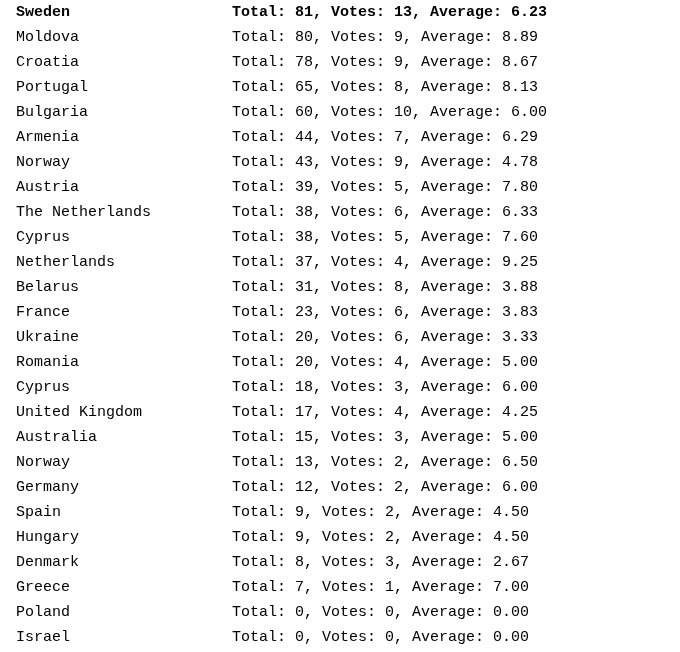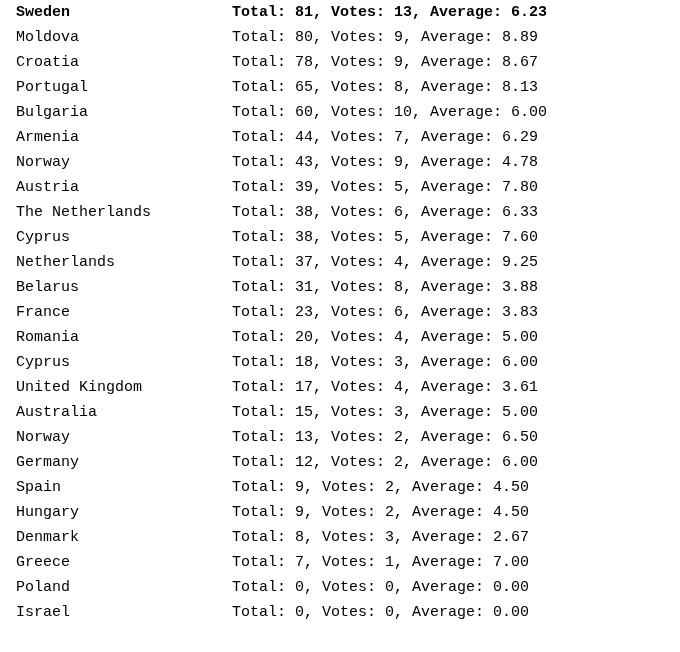--- a/index.html
+++ b/index.html
@@ -37,23 +37,24 @@
     <div class="row"><span class="country">Portugal</span><span>Total: 65, Votes: 8, Average: 8.13</span></div>
     <div class="row"><span class="country">Bulgaria</span><span>Total: 60, Votes: 10, Average: 6.00</span></div>
     <div class="row"><span class="country">Armenia</span><span>Total: 44, Votes: 7, Average: 6.29</span></div>
     <div class="row"><span class="country">Norway</span><span>Total: 43, Votes: 9, Average: 4.78</span></div>
     <div class="row"><span class="country">Austria</span><span>Total: 39, Votes: 5, Average: 7.80</span></div>
     <div class="row"><span class="country">The Netherlands</span><span>Total: 38, Votes: 6, Average: 6.33</span></div>
     <div class="row"><span class="country">Cyprus</span><span>Total: 38, Votes: 5, Average: 7.60</span></div>
     <div class="row"><span class="country">Netherlands</span><span>Total: 37, Votes: 4, Average: 9.25</span></div>
     <div class="row"><span class="country">Belarus</span><span>Total: 31, Votes: 8, Average: 3.88</span></div>
     <div class="row"><span class="country">France</span><span>Total: 23, Votes: 6, Average: 3.83</span></div>
+    <div class="row"><span class="country">Ukraine</span><span>Total: 20, Votes: 6, Average: 3.33</span></div>
     <div class="row"><span class="country">Romania</span><span>Total: 20, Votes: 4, Average: 5.00</span></div>
     <div class="row"><span class="country">Cyprus</span><span>Total: 18, Votes: 3, Average: 6.00</span></div>
-    <div class="row"><span class="country">United Kingdom</span><span>Total: 17, Votes: 4, Average: 3.61</span></div>
+    <div class="row"><span class="country">United Kingdom</span><span>Total: 17, Votes: 4, Average: 4.25</span></div>
     <div class="row"><span class="country">Australia</span><span>Total: 15, Votes: 3, Average: 5.00</span></div>
     <div class="row"><span class="country">Norway</span><span>Total: 13, Votes: 2, Average: 6.50</span></div>
     <div class="row"><span class="country">Germany</span><span>Total: 12, Votes: 2, Average: 6.00</span></div>
     <div class="row"><span class="country">Spain</span><span>Total: 9, Votes: 2, Average: 4.50</span></div>
     <div class="row"><span class="country">Hungary</span><span>Total: 9, Votes: 2, Average: 4.50</span></div>
     <div class="row"><span class="country">Denmark</span><span>Total: 8, Votes: 3, Average: 2.67</span></div>
     <div class="row"><span class="country">Greece</span><span>Total: 7, Votes: 1, Average: 7.00</span></div>
     <div class="row"><span class="country">Poland</span><span>Total: 0, Votes: 0, Average: 0.00</span></div>
     <div class="row"><span class="country">Israel</span><span>Total: 0, Votes: 0, Average: 0.00</span></div>
   </div>

